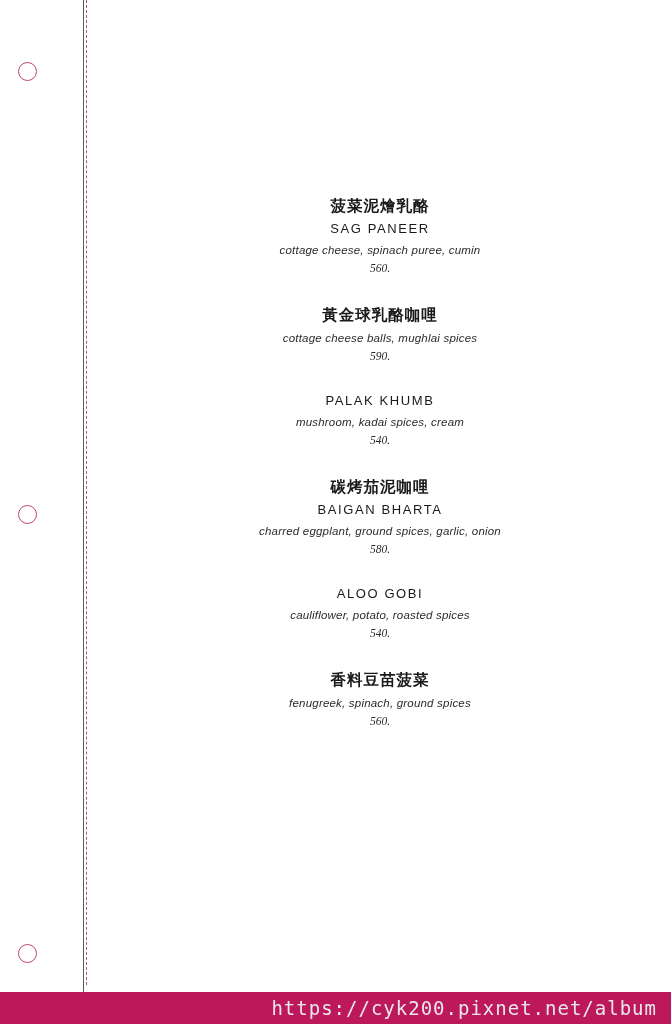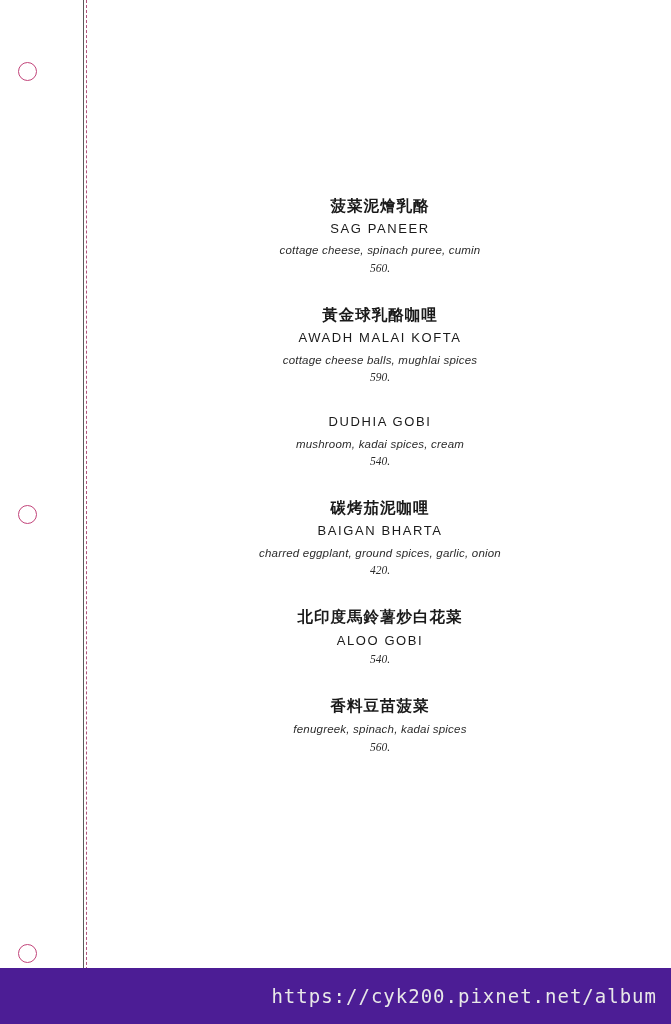--- a/index.html
+++ b/index.html
@@ -103,22 +103,22 @@
     margin-top: 3px;
     line-height: 1.25;
   }
 
   
   .watermark-bar {
     position: absolute;
     left: 0;
     bottom: 0;
     width: 671px;
-    height: 56px;
-    background: #4c1d95;
+    height: 32px;
+    background: #be185d;
     display: flex;
     align-items: center;
     justify-content: flex-end;
   }
   .watermark-text {
     font-family: "DejaVu Sans Mono", "Liberation Mono", monospace;
     font-size: 19px;
     color: #e8e8e8;
     letter-spacing: 1px;
     padding-right: 14px;
@@ -141,47 +141,46 @@
 
     <div class="item">
       <div class="name-cn">菠菜泥燴乳酪</div>
       <div class="name-en">SAG PANEER</div>
       <div class="desc">cottage cheese, spinach puree, cumin</div>
       <div class="price">560.</div>
     </div>
 
     <div class="item">
       <div class="name-cn">黃金球乳酪咖哩</div>
-      <div class="name-en">AWADH MALAI KOFTA</div>
       <div class="desc">cottage cheese balls, mughlai spices</div>
       <div class="price">590.</div>
     </div>
 
     <div class="item">
-      <div class="name-en">DUDHIA GOBI</div>
+      <div class="name-en">PALAK KHUMB</div>
       <div class="desc">mushroom, kadai spices, cream</div>
       <div class="price">540.</div>
     </div>
 
     <div class="item">
       <div class="name-cn">碳烤茄泥咖哩</div>
       <div class="name-en">BAIGAN BHARTA</div>
       <div class="desc">charred eggplant, ground spices, garlic, onion</div>
-      <div class="price">420.</div>
+      <div class="price">580.</div>
     </div>
 
     <div class="item">
-      <div class="name-cn">北印度馬鈴薯炒白花菜</div>
       <div class="name-en">ALOO GOBI</div>
+      <div class="desc">cauliflower, potato, roasted spices</div>
       <div class="price">540.</div>
     </div>
 
     <div class="item">
       <div class="name-cn">香料豆苗菠菜</div>
-      <div class="desc">fenugreek, spinach, kadai spices</div>
+      <div class="desc">fenugreek, spinach, ground spices</div>
       <div class="price">560.</div>
     </div>
 
   </div>
 
   <div class="watermark-bar">
     <div class="watermark-text">https://cyk200.pixnet.net/album</div>
   </div>
 
 </div>

